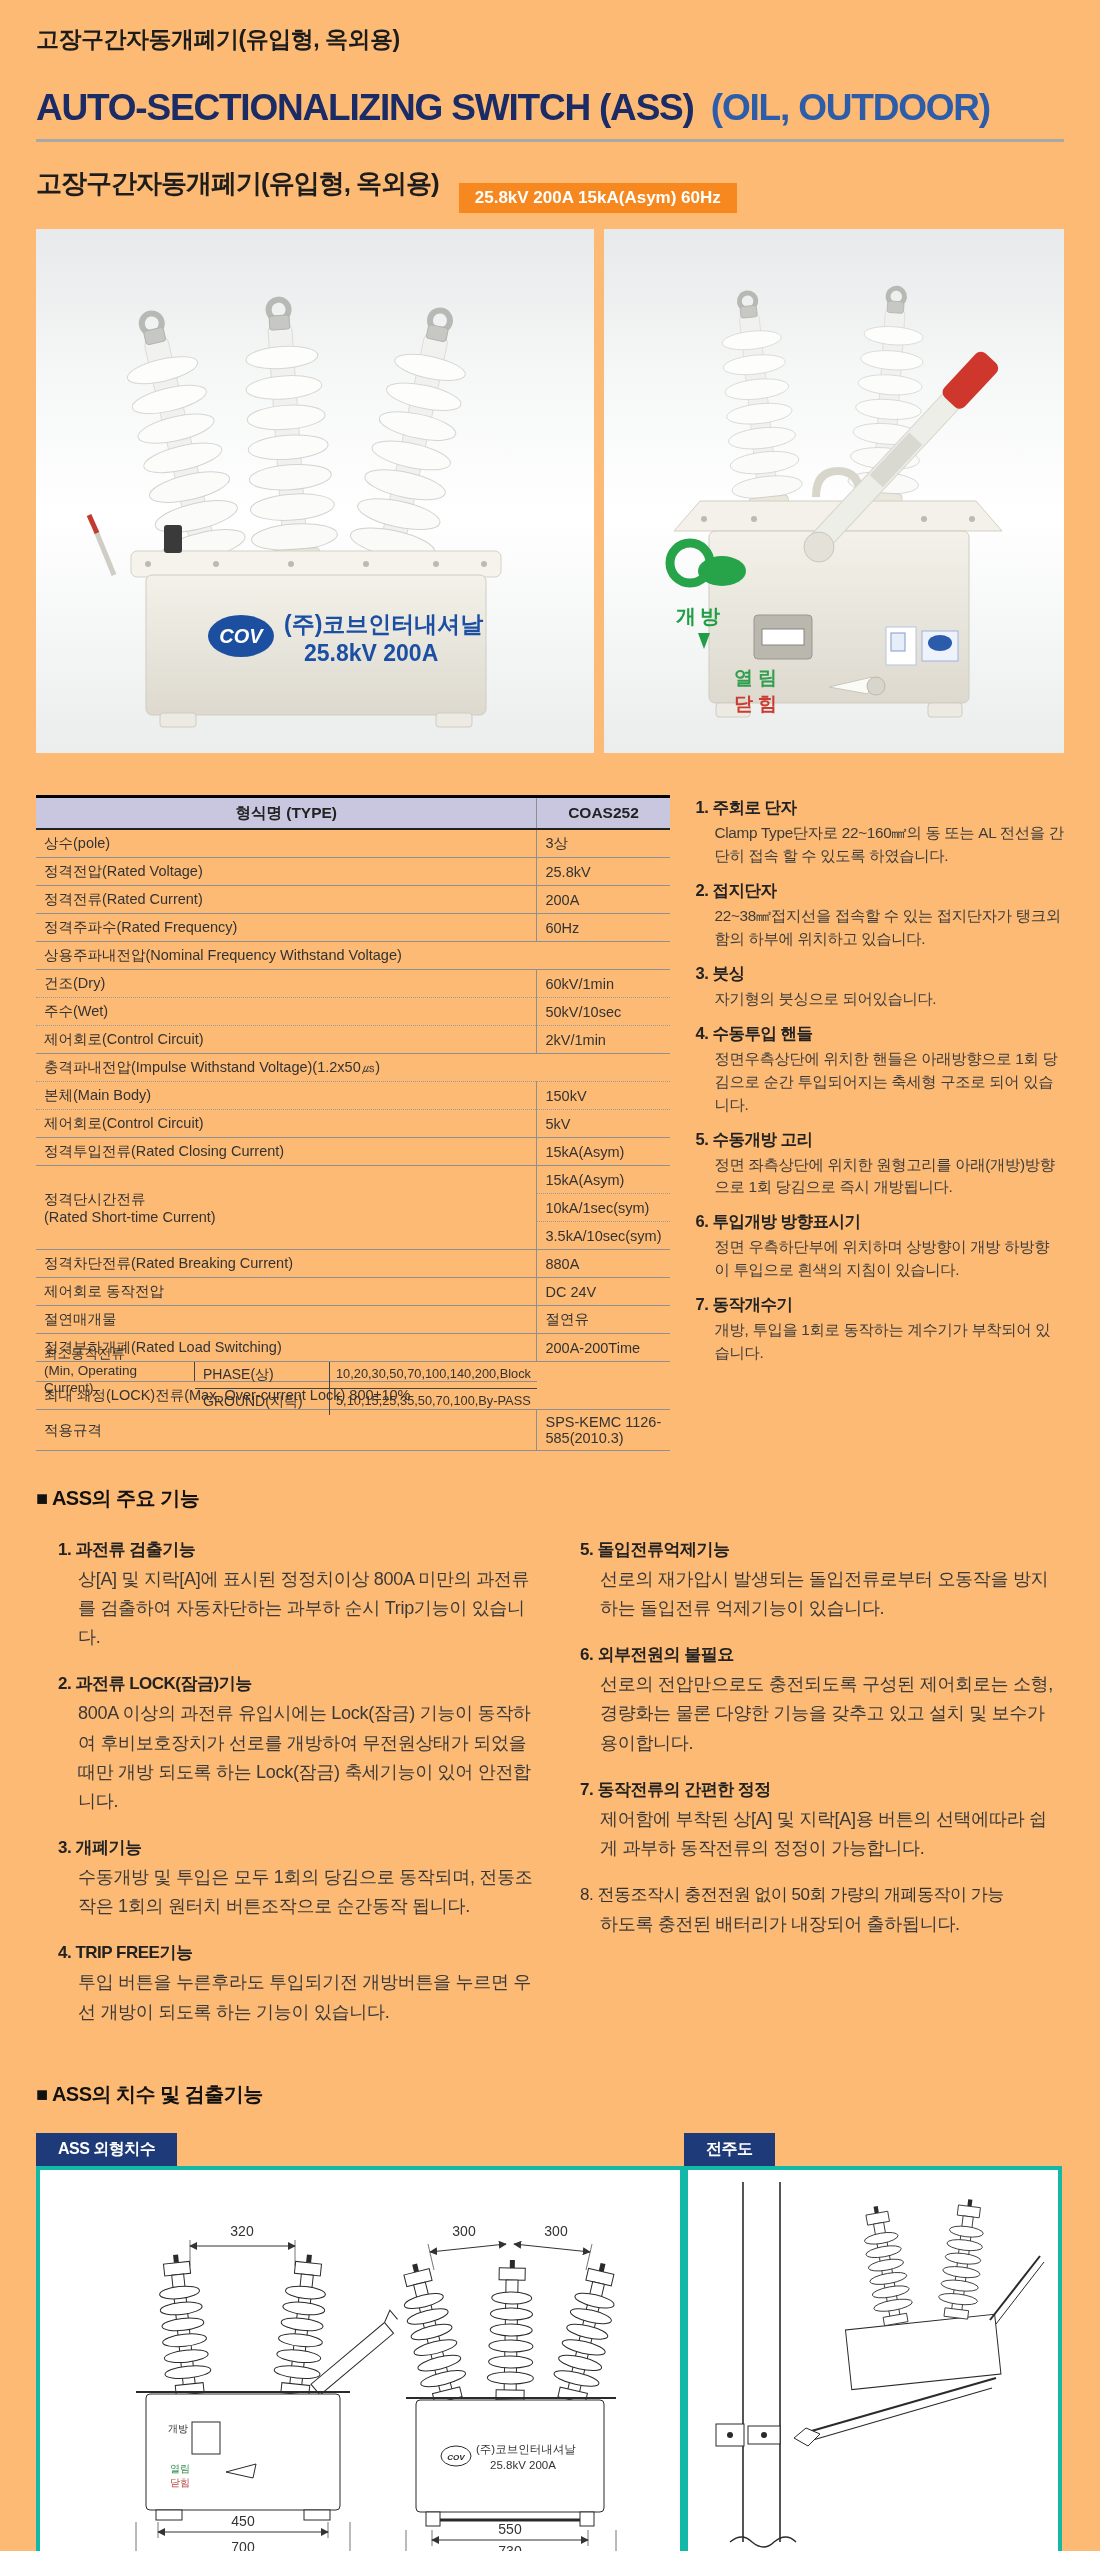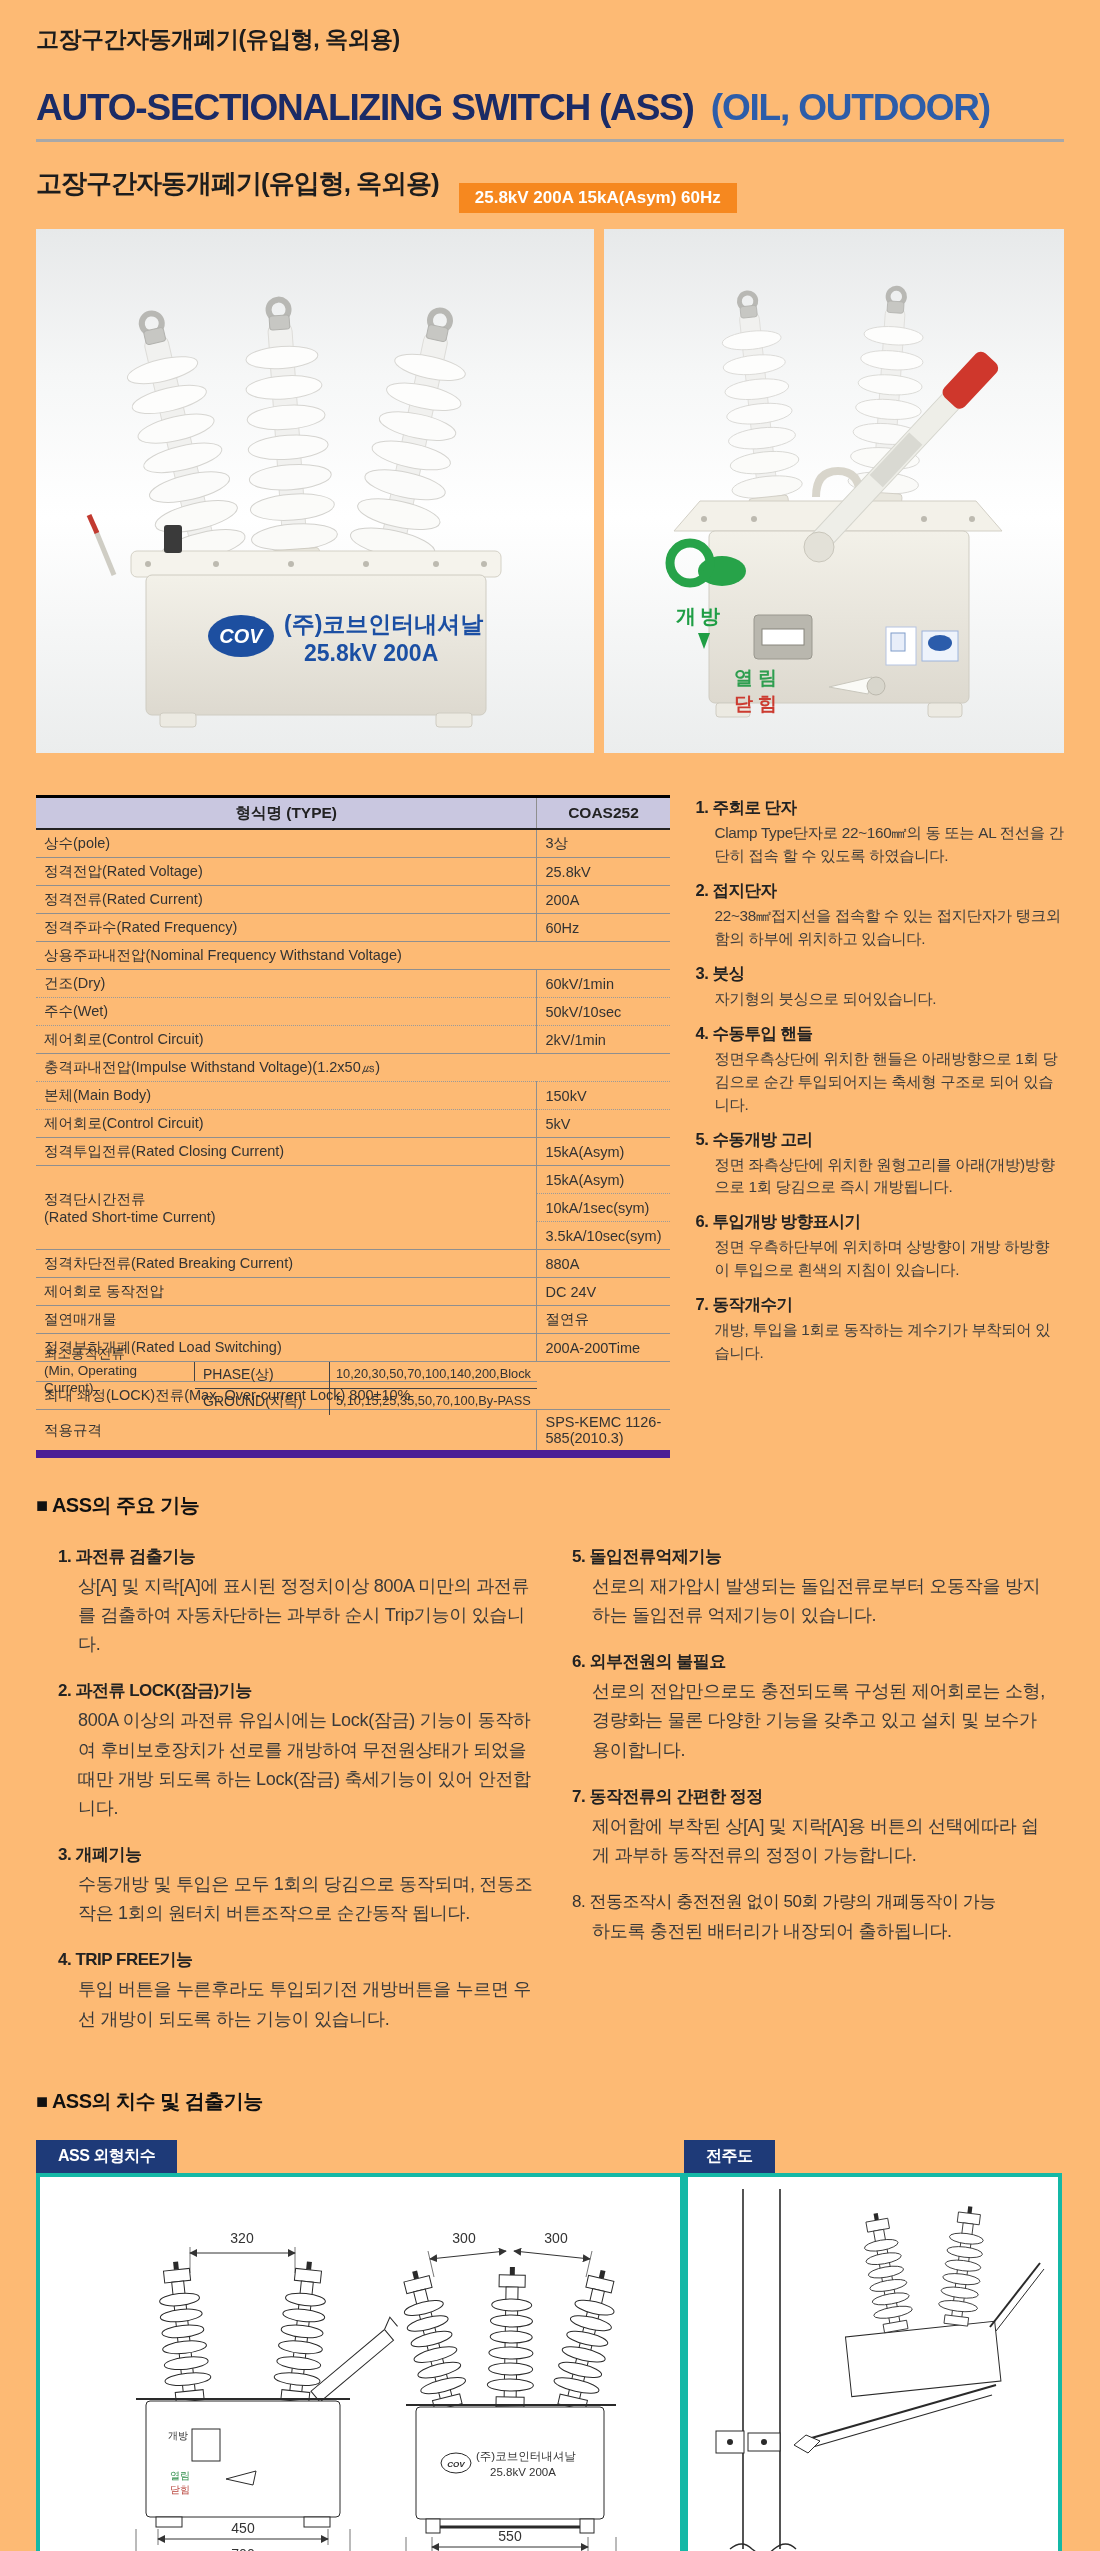--- a/index.html
+++ b/index.html
@@ -13,41 +13,41 @@
   .subtitle-row{display:flex;align-items:center;gap:20px;margin-top:4px;}
   .subtitle{font-size:26px;font-weight:800;color:#1d1d1d;letter-spacing:-1px;}
   .badge{background:#f6881f;color:#fff;font-size:17px;font-weight:700;padding:5px 16px;letter-spacing:0;margin-top:29px;}
 
   .photos{display:flex;gap:10px;margin-top:16px;}
   .photo{background:linear-gradient(180deg,#e7e9ea 0%,#f6f7f7 28%,#ffffff 55%,#ebeded 100%);}
   .photo.p1{width:558px;height:524px;}
   .photo.p2{width:460px;height:524px;}
 
   .mid{display:flex;margin-top:42px;align-items:flex-start;}
-  table.spec{border-collapse:collapse;width:554px;font-size:14.5px;color:#333;border-top:3px solid #000;border-bottom:8px solid #4c1d95;}
+  table.spec{border-collapse:collapse;width:554px;font-size:14.5px;color:#333;border-top:3px solid #000;border-bottom:1px solid #4c1d95;}
   table.spec td{border-bottom:1px solid #8f8f8f;padding:4px 8px;height:19px;}
   table.spec tr.hdr td{background:#c9c7e0;border-bottom:2px solid #222;font-weight:700;color:#222;text-align:center;font-size:15.5px;height:22px;}
   table.spec td.c2{border-left:1px solid #8f8f8f;width:168px;}
   table.spec td.dot{border-bottom:1px dotted #9a9a9a;}
   table.spec td.span2{border-bottom:1px solid #8f8f8f;}
   .minop-flex{display:flex;align-items:stretch;padding:0 !important;}
   .minop-label{width:142px;padding:4px 8px;font-size:13.5px;line-height:1.25;align-self:center;}
   .minop-table{flex:1;border-left:1px solid #444;}
   .minop-row{display:flex;border-bottom:1px solid #444;}
   .minop-row:last-child{border-bottom:none;}
   .minop-k{width:118px;padding:4px 8px;border-right:1px solid #444;font-size:14px;}
   .minop-v{flex:1;padding:4px 6px;font-size:12.8px;white-space:nowrap;}
 
   .features{flex:1;margin-left:26px;padding-top:2px;}
   .feat{margin-bottom:12px;}
   .feat-h{font-size:16.5px;font-weight:700;color:#222;letter-spacing:-0.5px;}
   .feat-b{font-size:15.3px;color:#3c3c3c;line-height:1.5;margin:3px 0 0 19px;letter-spacing:-0.3px;}
 
   .section-h{font-size:20px;font-weight:700;color:#111;letter-spacing:-0.5px;margin-top:34px;}
-  .funcs{display:flex;gap:32px;margin-top:26px;padding-left:22px;}
+  .funcs{display:flex;gap:40px;margin-top:26px;padding-left:22px;}
   .fcol{width:482px;}
   .func{margin-bottom:20px;}
   .func-h{font-size:17px;font-weight:700;color:#222;letter-spacing:-0.5px;}
   .func.plain .func-h{font-weight:400;color:#333;}
   .func-b{font-size:18px;color:#3a3a3a;line-height:1.62;margin:4px 0 0 20px;letter-spacing:-0.3px;}
 
   .dims{display:flex;margin-top:58px;}
   .dim-wrap{position:relative;}
   .dim-tab{position:absolute;top:-33px;left:0;background:#1e3a78;color:#fff;font-size:16px;font-weight:700;padding:6px 22px;letter-spacing:-0.5px;}
   .dim-box{border:4px solid #14b8a6;background:#fff;}

